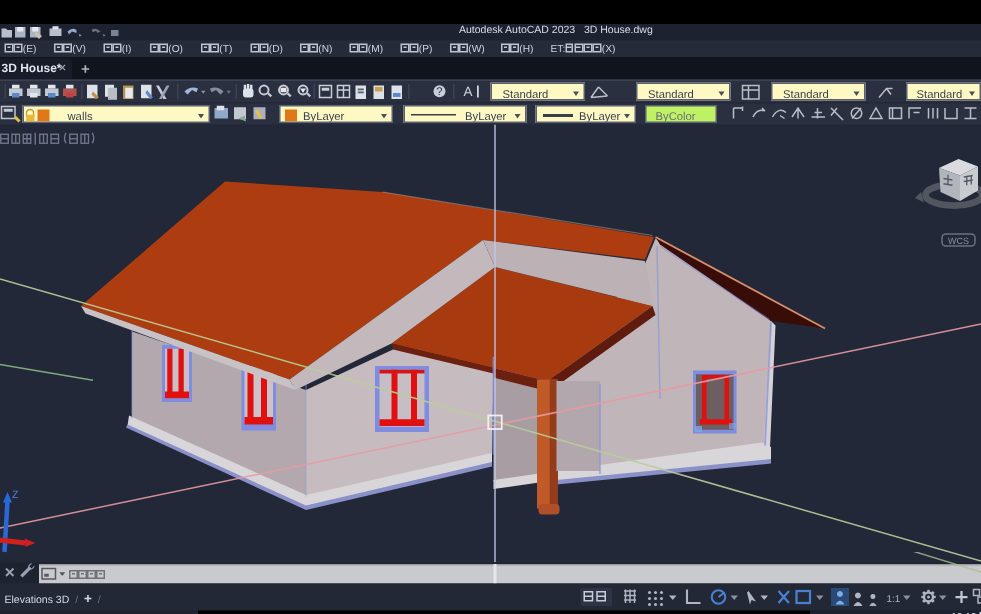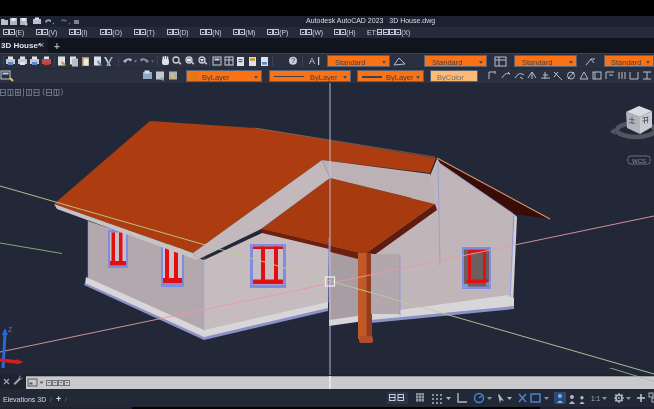--- a/index.html
+++ b/index.html
@@ -15,22 +15,22 @@
 #menubar{left:0;top:11px;width:654px;height:11px;background:#262b39;color:#ccd2e0;font-size:6.8px;white-space:nowrap}
 #menubar span{position:absolute;top:1.5px}
 
 #tabbar{left:0;top:22px;width:654px;height:15px;background:#10141d}
 #tab1{left:0px;top:23px;width:48px;height:14px;background:#171c27;border-radius:2px 2px 0 0;color:#dfe3ee;font-size:8px;padding:2px 0 0 1px;font-weight:bold;white-space:nowrap}
 #tabx{left:39px;top:24px;color:#a8b0c0;font-size:9px}
 #tabplus{left:54px;top:25px;color:#aab2c2;font-size:10px;font-weight:bold}
 
 #tb1{left:0;top:37px;width:654px;height:15px;background:#2b3040;border-top:1px solid #3a4152}
 #tb2{left:0;top:52px;width:654px;height:15px;background:#2b3040;border-top:1px solid #242938}
-.combo{position:absolute;background:#f97316;border:1px solid #5a6070;color:#3a3f4c;font-size:7.5px;height:12px;white-space:nowrap;overflow:hidden}
-.combo.dis{background:#fdba74;color:#6a6d76}
+.combo{position:absolute;background:#fef9c3;border:1px solid #5a6070;color:#3a3f4c;font-size:7.5px;height:12px;white-space:nowrap;overflow:hidden}
+.combo.dis{background:#bef264;color:#6a6d76}
 
 #vp{left:0;top:67px}
 
 #cmdrow{left:0;top:359px;width:654px;height:14px;background:#1e2330}
 #cmdbar{left:26px;top:360px;width:628px;height:13px;background:#c9cacd;border-top:1px solid #9a9ba0}
 #cmdhint{left:46px;top:362px;font-size:7.5px;color:#686b72}
 
 #status{left:0;top:373px;width:654px;height:18px;background:#232837;color:#d6dae6}
 #layouts{left:3px;top:5px;font-size:7px;color:#d6dae6;white-space:nowrap}
 
@@ -214,20 +214,29 @@
       <span style="position:absolute;left:6px;top:1.5px">Standard</span>
       <s class="dn"></s>
     </div>
 
 <div class="abs" id="tb2"></div>
 <svg class="abs" style="left:0;top:53px" width="14" height="14" viewBox="0 0 14 14">
       <rect x="1" y="2" width="9" height="8" fill="none" stroke="#c2c7d2"></rect>
       <rect x="2.5" y="3.5" width="6" height="2" fill="#c2c7d2"></rect>
       <path d="M10,9 l3,3" stroke="#e8c048" stroke-width="2"></path>
     </svg>
+<div class="combo" style="left:15px;top:54px;width:125px">
+  <svg style="position:absolute;left:1px;top:1px" width="26" height="10" viewBox="0 0 26 10">
+        <path d="M3,1 a2.4,2.4 0 0 1 2.4,2.4 l0,2 -4.8,0 0,-2 A2.4,2.4 0 0 1 3,1 z" fill="none" stroke="#c89a30"></path>
+        <rect x="0.5" y="4.5" width="5.5" height="4.5" fill="#e8b838"></rect>
+        <rect x="8" y="1" width="8" height="8" fill="#e07818"></rect>
+      </svg>
+  <span style="position:absolute;left:29px;top:1.5px">walls</span>
+      <s class="dn"></s>
+</div>
 <svg class="abs" style="left:142px;top:53px" width="45" height="14" viewBox="0 0 45 14">
   <g>
         <rect x="1" y="3" width="9" height="7" fill="#8fa8cc"></rect>
         <rect x="2.5" y="1.5" width="5" height="3" fill="#dde2ea"></rect>
       </g>
   <g>
         <rect x="14" y="2.5" width="8" height="8" fill="#c2c7d2"></rect>
         <path d="M17,10 l5,2 -1,-4 z" fill="#8a9"></path>
       </g>
   <g>

